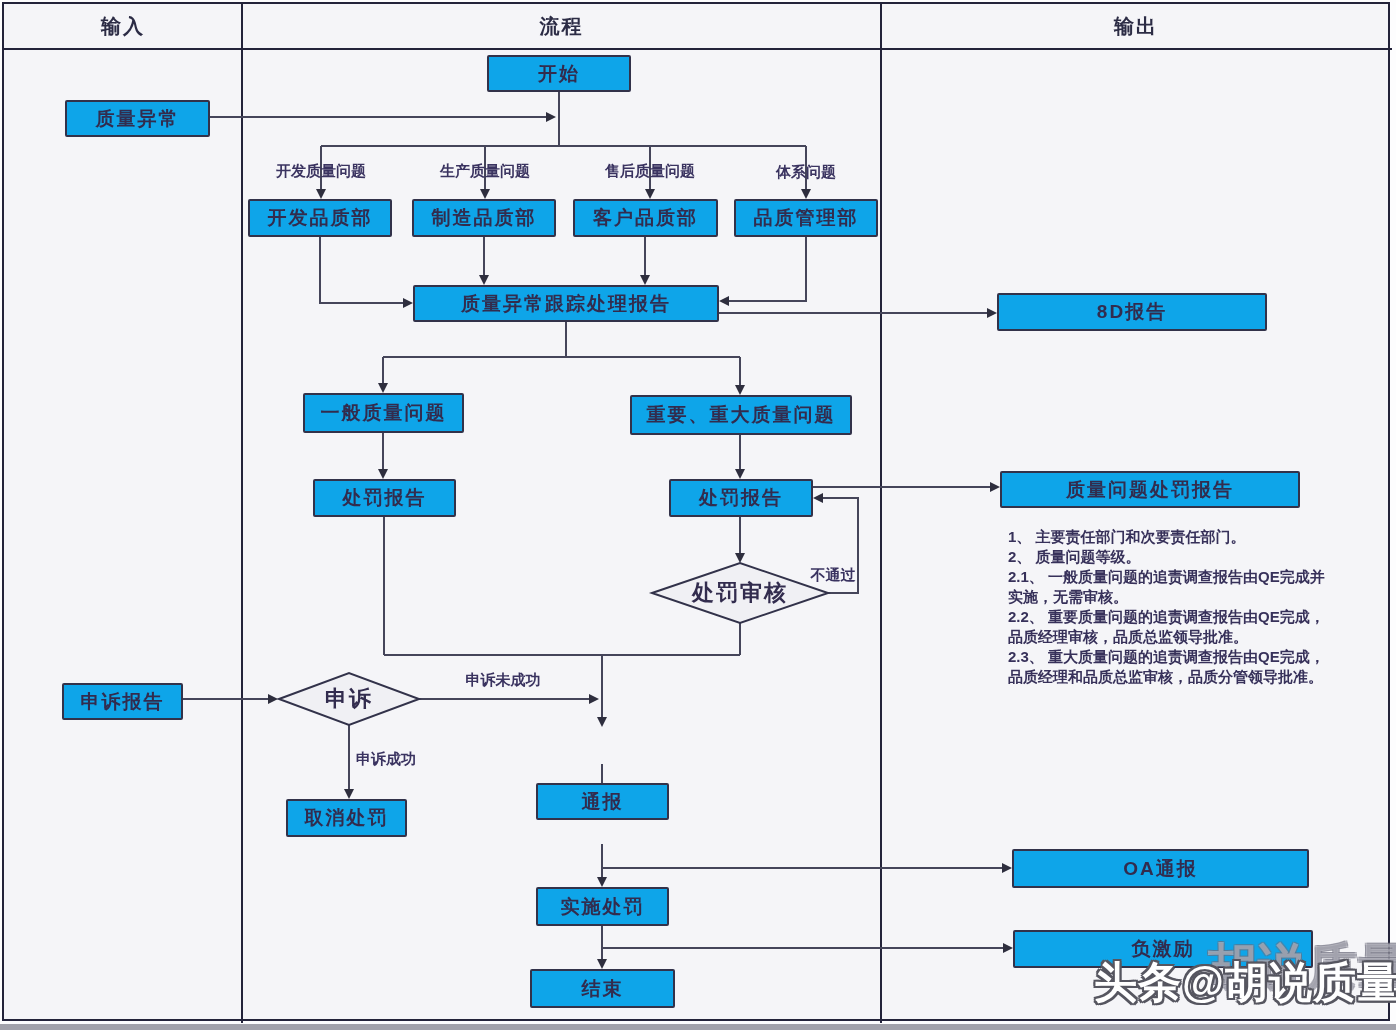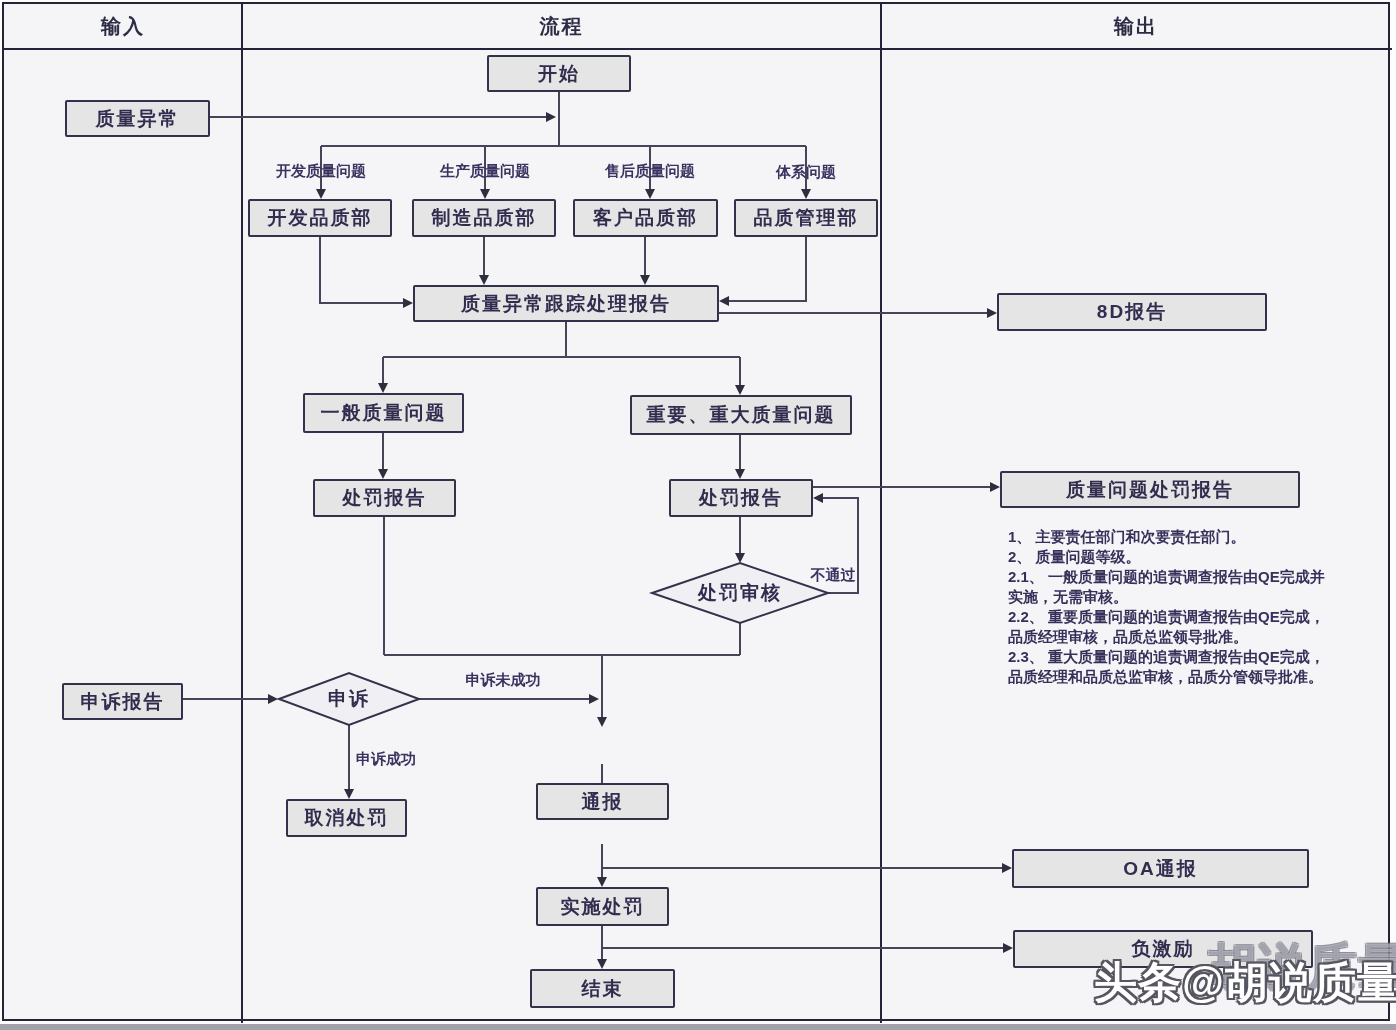--- a/index.html
+++ b/index.html
@@ -5,25 +5,25 @@
   html,body{margin:0;padding:0;background:#fbfbfd;}
   .page{position:relative;width:1396px;height:1030px;background:#fdfdfe;overflow:hidden;
         font-family:"Liberation Sans","DejaVu Sans",sans-serif;color:#322c4e;}
   .frame{position:absolute;left:2px;top:2px;width:1388px;height:1019px;
          border:2px solid #23233a;background:#f5f5f8;box-sizing:border-box;}
   .strip{position:absolute;left:0;top:1024px;width:1396px;height:6px;background:#a2a2ab;}
   .vdiv{position:absolute;top:4px;width:2px;height:1019px;background:#23233a;}
   .hdrline{position:absolute;left:4px;top:48px;width:1388px;height:2px;background:#23233a;}
   .hdr{position:absolute;top:13px;font-size:20px;font-weight:700;text-align:center;
        color:#2c2c45;letter-spacing:2px;}
-  .box{position:absolute;box-sizing:border-box;background:#e5e5e5;border:2px solid #32324a;
+  .box{position:absolute;box-sizing:border-box;background:#0ea5e9;border:2px solid #32324a;
        border-radius:2px;display:flex;align-items:center;justify-content:center;
        font-size:19px;font-weight:700;color:#322c4e;letter-spacing:2px;z-index:2;white-space:nowrap;}
   .dlabel{position:absolute;display:flex;align-items:center;justify-content:center;
-          font-size:19px;font-weight:700;color:#322c4e;letter-spacing:2px;z-index:2;white-space:nowrap;}
+          font-size:22px;font-weight:700;color:#322c4e;letter-spacing:2px;z-index:2;white-space:nowrap;}
   .elabel{position:absolute;font-size:15px;font-weight:600;color:#3a3360;z-index:2;
           text-align:center;white-space:nowrap;}
   .note{position:absolute;left:1008px;top:527px;width:386px;font-size:15px;font-weight:600;
         color:#37315a;line-height:20px;z-index:2;}
   svg.wires{position:absolute;left:0;top:0;z-index:1;}
   svg.wires path{fill:none;stroke:#45455a;stroke-width:1.6;shape-rendering:crispEdges;}
   svg.wires polygon.ah{fill:#2e2e3e;stroke:none;}
   svg.wires polygon.diamond{fill:#f0f0f4;stroke:#32324a;stroke-width:2;}
   .wm{position:absolute;left:1094px;top:954px;font-size:43px;font-weight:700;color:#ffffff;
       white-space:nowrap;z-index:9;letter-spacing:1px;

